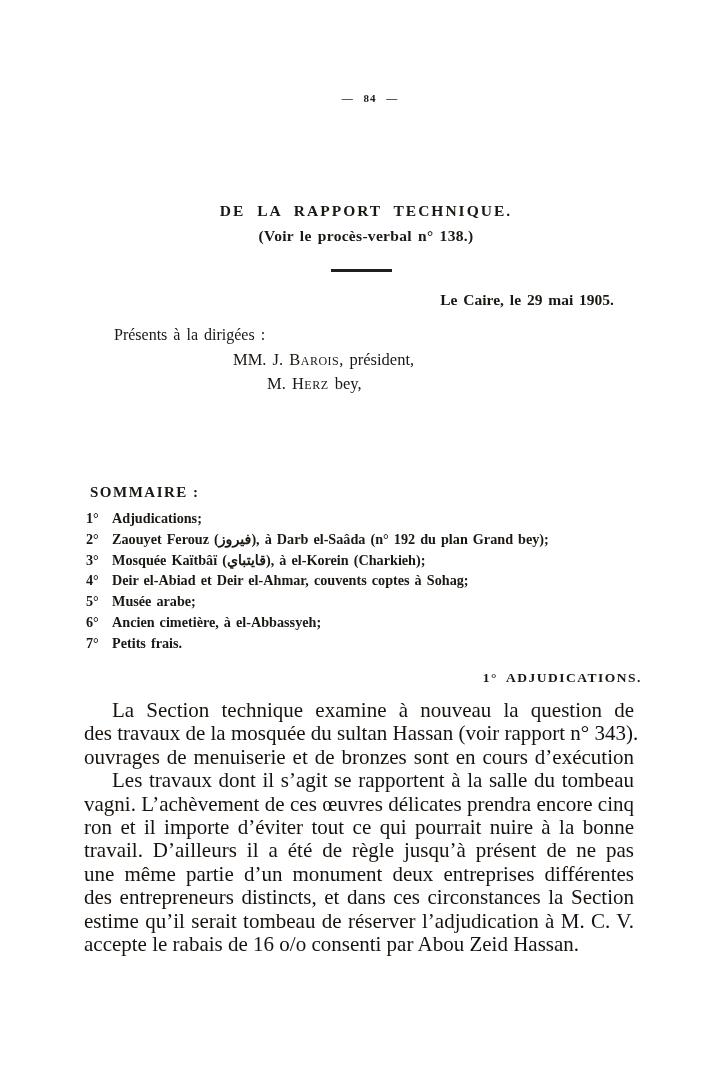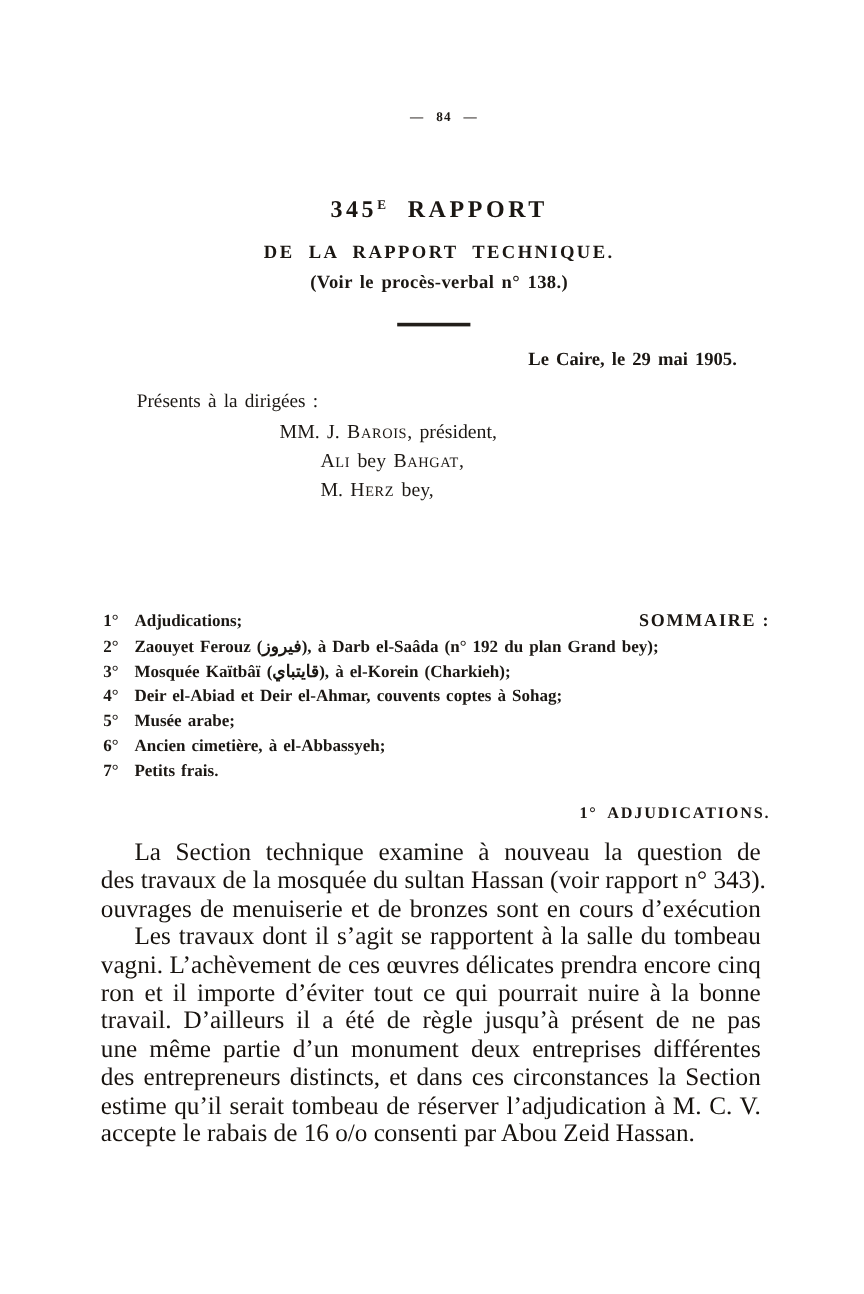--- a/index.html
+++ b/index.html
@@ -59,22 +59,22 @@
   .attendees {
     top: 348px; left: 233px; width: 320px;
     font-size: 16.5px;
     line-height: 24.2px;
     word-spacing: 2px;
   }
   .att-line.hang { padding-left: 34px; }
   .sc { font-variant: small-caps; letter-spacing: 0.5px; }
 
   .som-head {
-    top: 510px; left: 90px; width: 552px;
-    text-align: right;
+    top: 484px; left: 90px; width: 552px;
+    text-align: left;
     font-size: 15px; font-weight: bold;
     letter-spacing: 1.5px;
   }
   .sommaire {
     top: 508px; left: 86px; width: 560px;
     font-size: 14.2px; font-weight: bold;
     word-spacing: 1.5px;
   }
   .som-item {
     display: flex;
@@ -107,35 +107,33 @@
   .bline.last { text-align-last: left; white-space: nowrap; }
   .bline.ind { text-indent: 28px; }
 </style>
 </head>
 <body>
 
 <div class="page">
 
   <div class="abs pagenum">— 84 —</div>
 
-  <div class="abs title"><span>345</span><sup>E</sup><span> RAPPORT</span></div>
 
   <div class="abs subtitle">DE LA RAPPORT TECHNIQUE.</div>
 
   <div class="abs note">(Voir le procès-verbal n° 138.)</div>
 
   <div class="abs rule"></div>
 
   <div class="abs dateline">Le Caire, le 29 mai 1905.</div>
 
   <div class="abs presents">Présents à la dirigées :</div>
 
   <div class="abs attendees">
     <div class="att-line"><span>MM. J. </span><span class="sc">Barois</span><span>, président,</span></div>
-    <div class="att-line hang"><span class="sc">Ali</span><span> bey </span><span class="sc">Bahgat</span><span>,</span></div>
     <div class="att-line hang"><span>M. </span><span class="sc">Herz</span><span> bey,</span></div>
   </div>
 
   <div class="abs som-head">SOMMAIRE :</div>
 
   <div class="abs sommaire">
     <div class="som-item">
         <span class="som-num">1°</span>
         <span>Adjudications;</span>
       </div>

